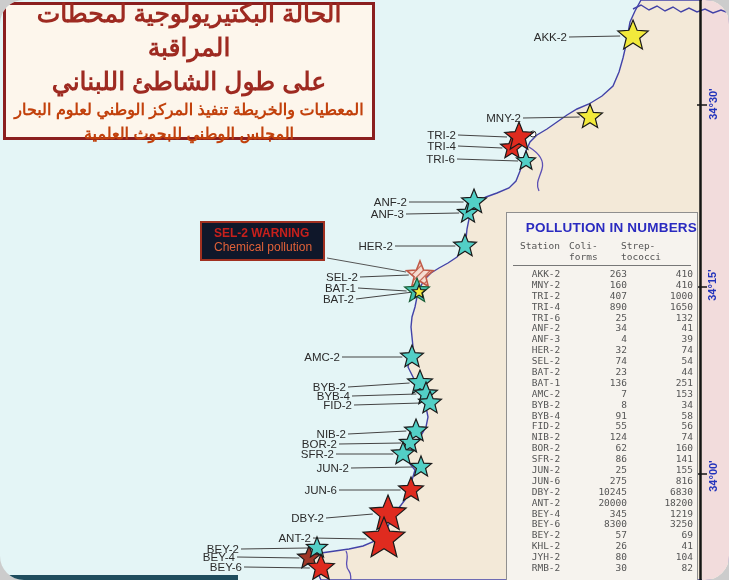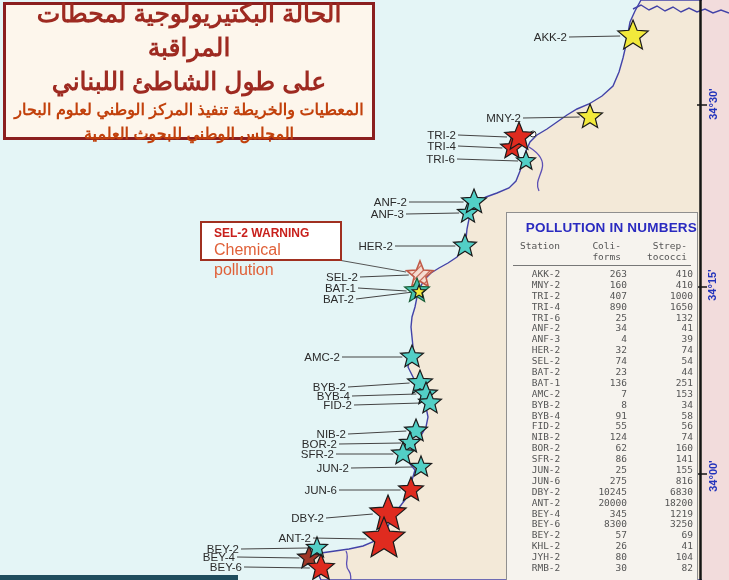--- a/index.html
+++ b/index.html
@@ -1,58 +1,59 @@
 <!DOCTYPE html>
 <html><head>
 <meta charset="utf-8">
 <style>
   html,body{margin:0;padding:0;background:#ccc;}
   #root{
     position:relative;width:729px;height:580px;overflow:hidden;
     background:#e4f5f6;
     font-family:"Liberation Sans",sans-serif;
+    border-radius:24px;
   }
   #map-svg{position:absolute;left:0;top:0;z-index:1;}
 
   
   .title-box{
     position:absolute;left:3px;top:2px;width:372px;height:138px;z-index:5;
     background:#fdf6ec;border:3px solid #8b1f1f;box-sizing:border-box;
     display:flex;flex-direction:column;justify-content:center;align-items:center;
     text-align:center;direction:rtl;
   }
   .title-box .t-red{color:#9e2a21;font-weight:bold;font-size:25px;line-height:1.35;}
   .title-box .t-blue{color:#c2410c;font-weight:bold;font-size:16px;line-height:1.45;}
 
   
   .warning-box{
-    position:absolute;left:200px;top:221px;width:142px;height:40px;z-index:5;
-    background:#ffffff;border:2px solid #a03020;box-sizing:border-box;
+    position:absolute;left:200px;top:221px;width:125px;height:40px;z-index:5;
+    background:#0f172a;border:2px solid #a03020;box-sizing:border-box;
     padding:3px 0 0 12px;
   }
   .warning-box .w1{color:#c8201c;font-weight:bold;font-size:12px;line-height:1.2;}
-  .warning-box .w2{color:#e06038;font-size:16px;line-height:1.2;}
+  .warning-box .w2{color:#e06038;font-size:12px;line-height:1.2;}
 
   
   .table-panel{
     position:absolute;left:506px;top:212px;width:192px;height:375px;z-index:4;
     background:#f6f3ee;border:1px solid #8f8f8f;box-sizing:border-box;
     overflow:hidden;
   }
   .tbl-title{
     color:#2a2ac0;font-weight:bold;font-size:13.5px;text-align:right;
     margin-top:7px;letter-spacing:0.2px;
   }
   .tbl-header{
     display:grid;grid-template-columns:58px 52px 66px;
     padding:5px 6px 0 4px;
     font-family:"DejaVu Sans Mono",monospace;font-size:9.5px;color:#555;
   }
   .tbl-header .c1{text-align:center;}
-  .tbl-header .c2,.tbl-header .c3{text-align:right;}
+  .tbl-header .c2,.tbl-header .c3{}
   .tbl-rule{border:0;border-top:1.5px solid #777;margin:3px 6px 2px 6px;}
   #tbl-rows{padding:1px 6px 0 10px;}
   .table-row{
     display:grid;grid-template-columns:58px 52px 66px;
     font-family:"DejaVu Sans Mono",monospace;font-size:9.5px;color:#555;
     line-height:10.9px;height:10.9px;
   }
   .table-row .c1{text-align:center;}
   .table-row .c2,.table-row .c3{text-align:right;}
 

